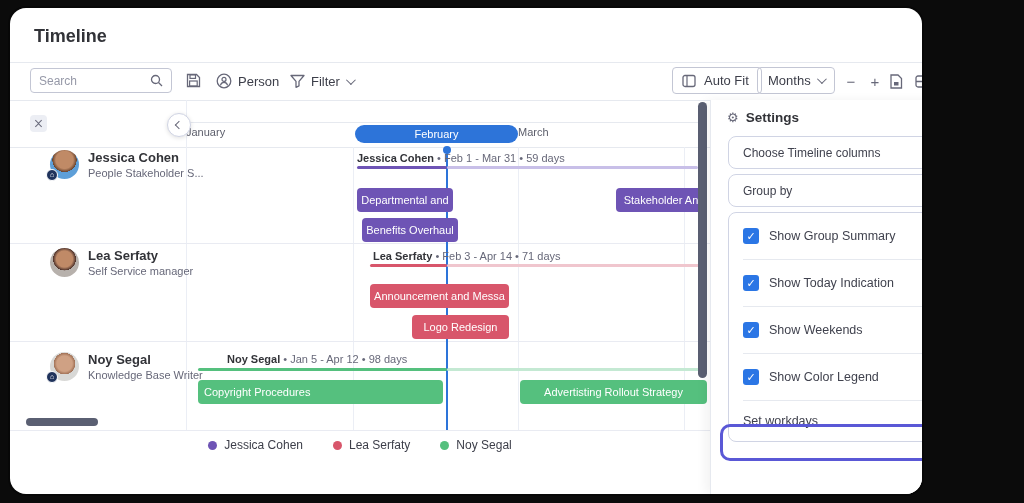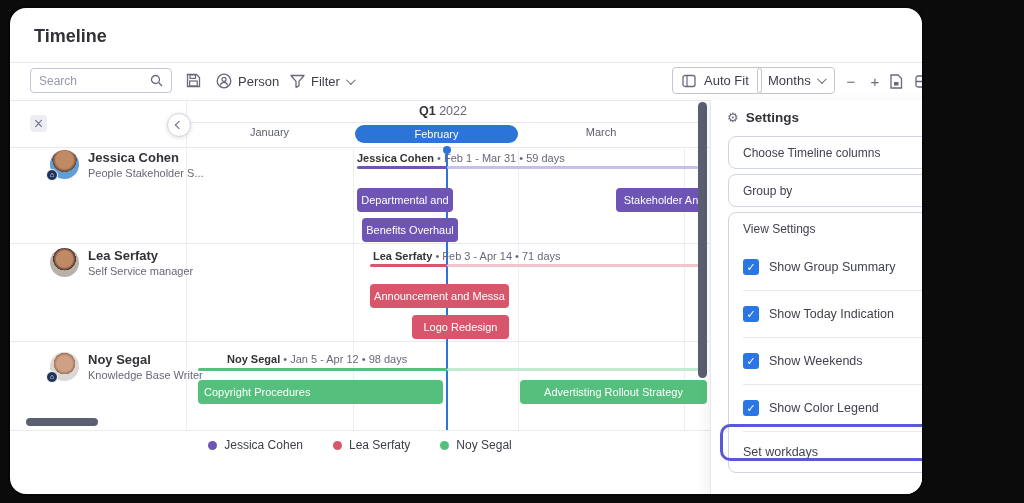--- a/index.html
+++ b/index.html
@@ -33,21 +33,21 @@
                display:flex; align-items:center; justify-content:center; border-radius:5px; }
   .glyph-btn.selected { background:#e6e9ef; }
 
   
   .timeline-area { position:absolute; left:0; top:92px; width:700px; height:394px; overflow:hidden; }
   .gridline-v { position:absolute; width:1px; background:#ebeef5; top:47px; height:283px; }
   .rowline   { position:absolute; left:0; height:1px; background:#e9ebf2; }
 
   .qheader { position:absolute; left:176px; top:4px; width:514px; text-align:center; font-size:12.5px; color:#676879; }
   .qheader b { color:#323338; }
-  .month-label { position:absolute; top:26px; font-size:11px; color:#5c5e6b; text-align:center; }
+  .month-label { position:absolute; top:26px; font-size:11px; color:#5c5e6b; }
   .month-pill { position:absolute; left:345px; top:25px; width:163px; height:18px; background:#2d74d9;
                 border-radius:9px; color:#fff; font-size:11px; text-align:center; line-height:18px; }
   .today-dot { position:absolute; left:433px; top:46px; width:8px; height:8px; border-radius:50%; background:#2d74d9; }
   .today-line { position:absolute; left:436px; top:50px; width:2px; height:280px; background:#2d74d9; }
 
   
   .collapse-sq { position:absolute; left:20px; top:15px; width:17px; height:17px; background:#eceef4; border-radius:4px;
                  display:flex; flex-direction:column; align-items:center; justify-content:center; gap:1px; }
   .collapse-sq .chev { width:5px; height:5px; border-width:1.4px; }
   .collapse-circle { position:absolute; left:157px; top:13px; width:24px; height:24px; border-radius:50%;
@@ -183,24 +183,20 @@
         <line x1="1" y1="6.5" x2="14" y2="6.5" stroke="#676879" stroke-width="1.3"></line>
       </svg>
   </div>
   <div class="glyph-btn selected" style="left:927px;top:60px;">⚙</div>
   <div class="glyph-btn" style="left:955px;top:60px;font-weight:bold;letter-spacing:1px;">···</div>
 
   <div class="hdiv" style="left:0;top:92px;width:996px;"></div>
 
   <div class="timeline-area">
 
-    <div class="qheader">
-      <b>Q1</b>
-      <span>2022</span>
-    </div>
     <div class="hdiv" style="left:176px;top:22px;width:520px;"></div>
 
     <div class="month-label" style="left:176px;width:167px;">January</div>
     <div class="month-pill">February</div>
     <div class="month-label" style="left:508px;width:166px;">March</div>
     <div class="hdiv" style="left:0;top:47px;width:700px;"></div>
 
     <div class="gridline-v" style="left:176px;top:0;height:330px;"></div>
     <div class="gridline-v" style="left:343px;"></div>
     <div class="gridline-v" style="left:508px;"></div>
@@ -316,24 +312,20 @@
     </div>
 
     <div class="sbox" style="top:74px;">
       <div class="sbox-head">
         <span>Group by</span>
         <span class="chev down"></span>
       </div>
     </div>
 
     <div class="sbox" style="top:112px;">
-      <div class="sbox-head">
-        <span>View Settings</span>
-        <span class="chev up"></span>
-      </div>
 
       <div class="opt-row">
         <span class="cbx">✓</span>
         <span class="opt-label">Show Group Summary</span>
         <span class="info">i</span>
       </div>
       <div class="opt-sep"></div>
 
       <div class="opt-row">
         <span class="cbx">✓</span>

